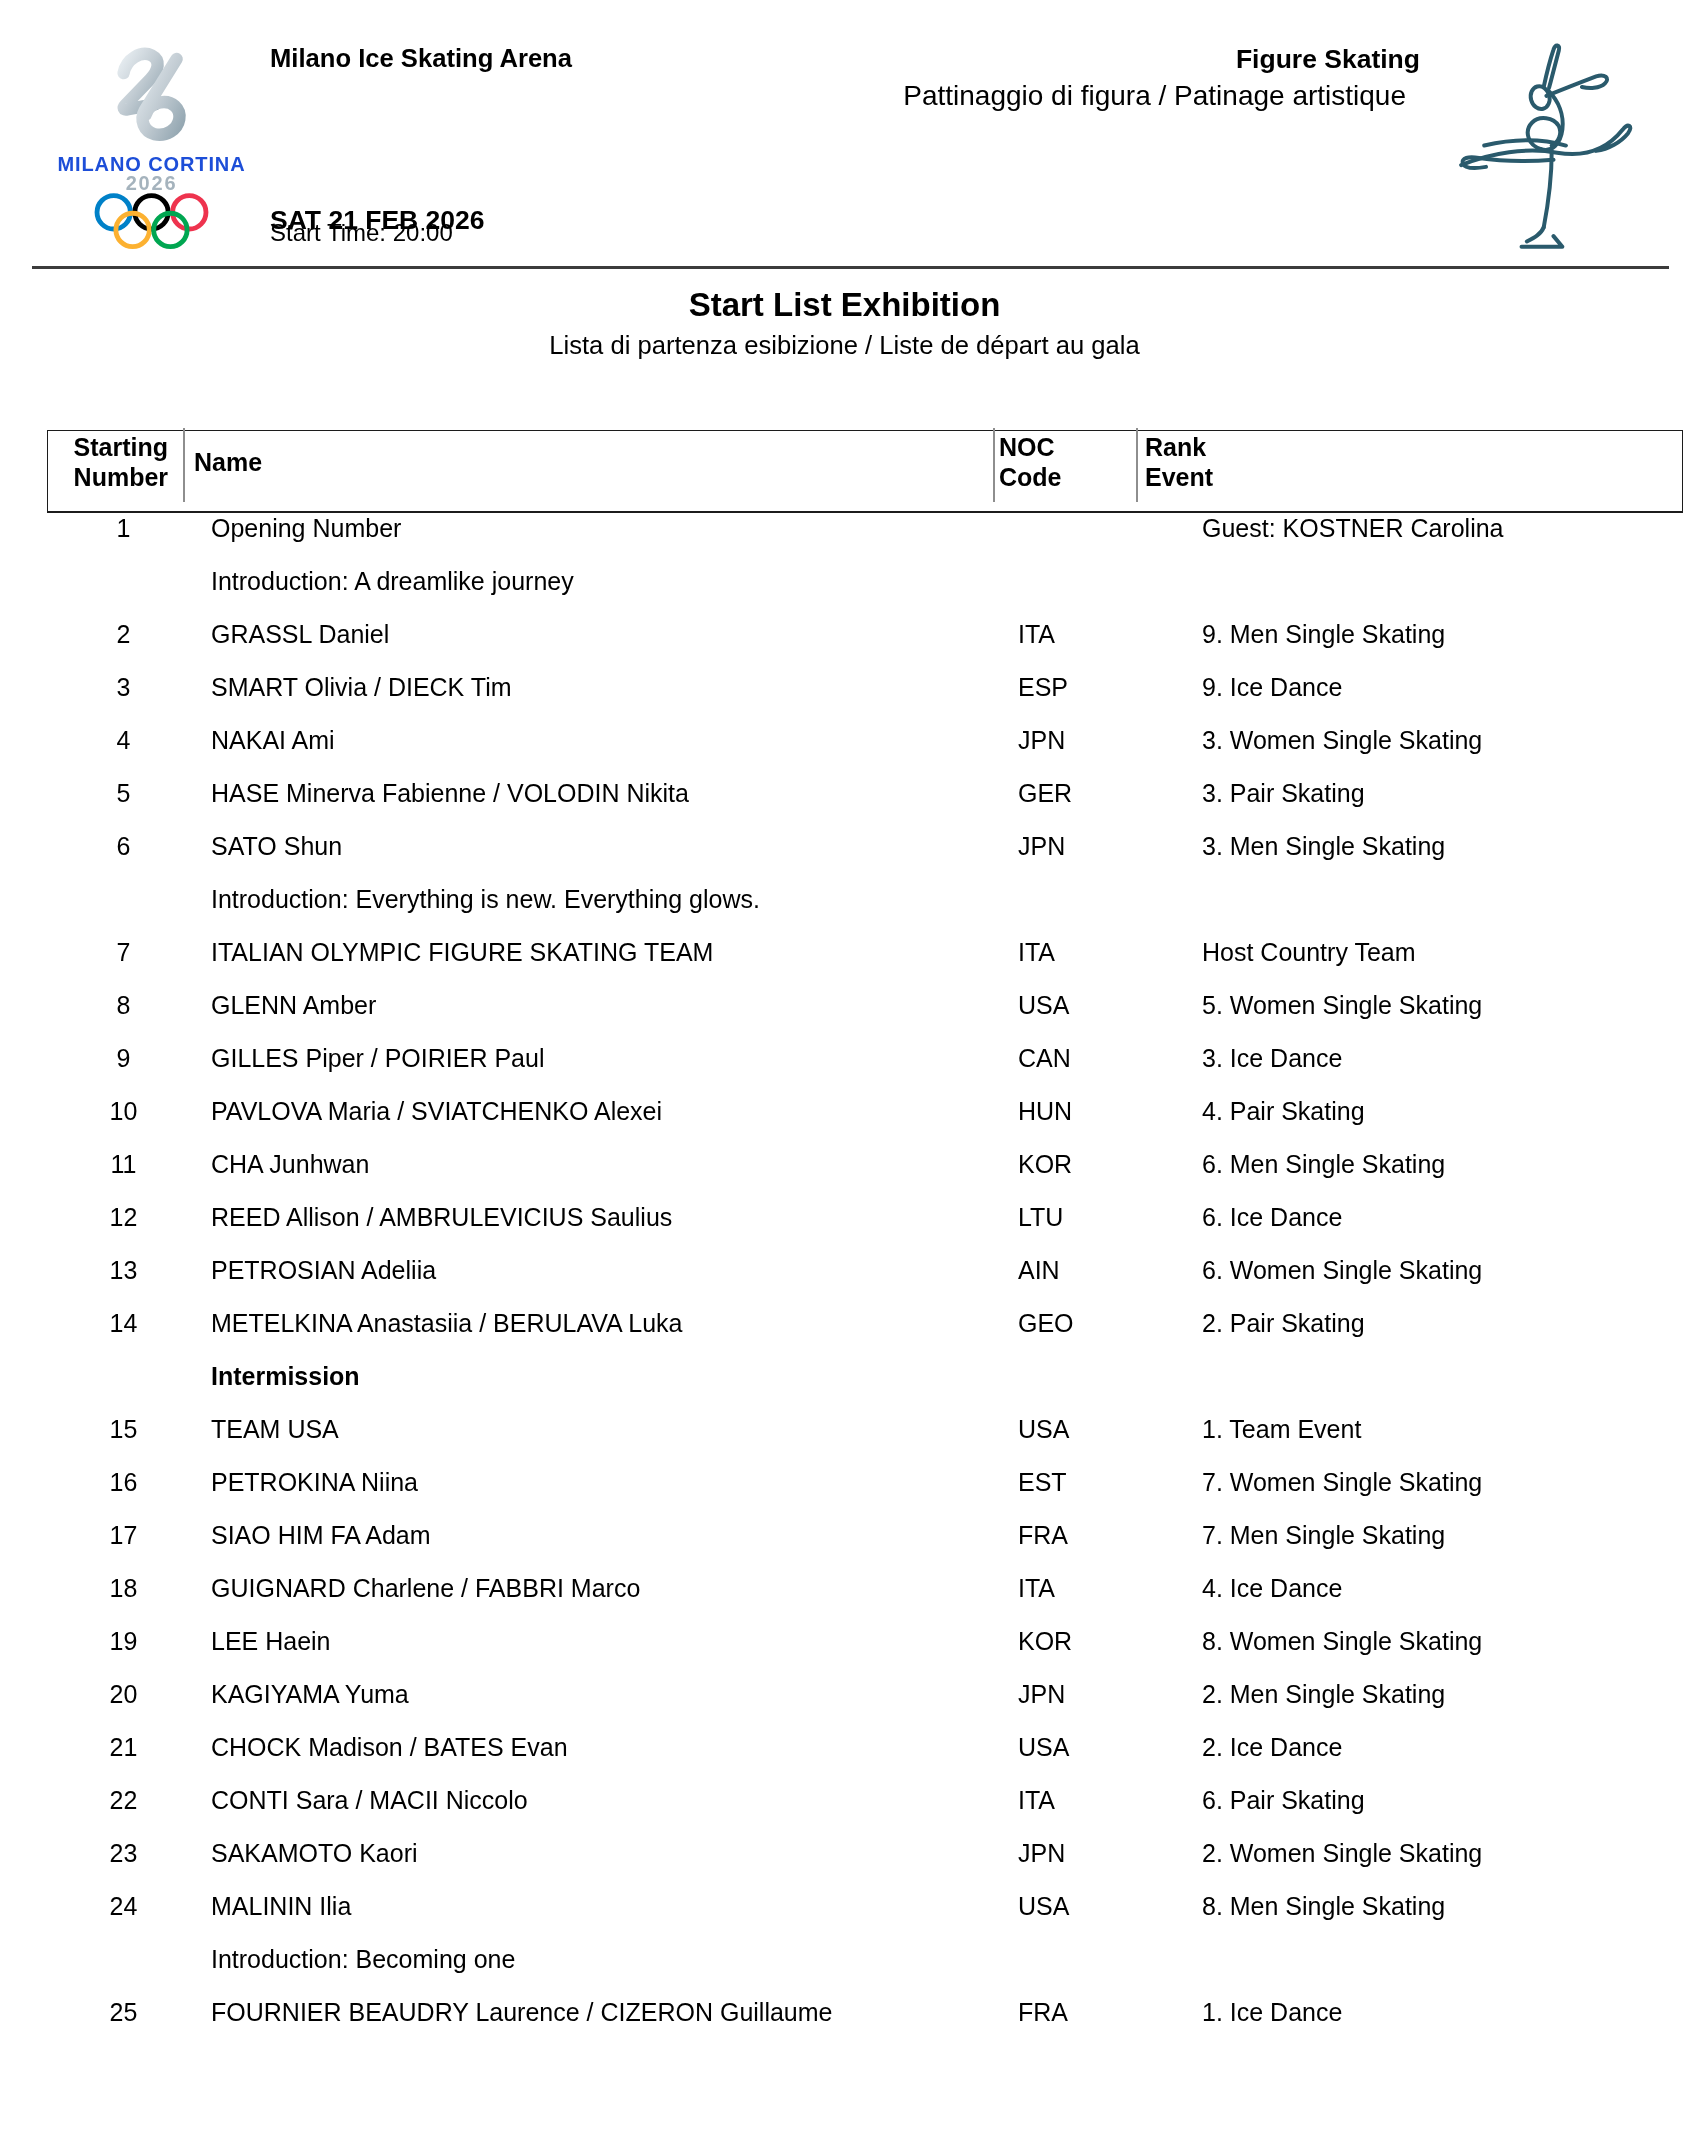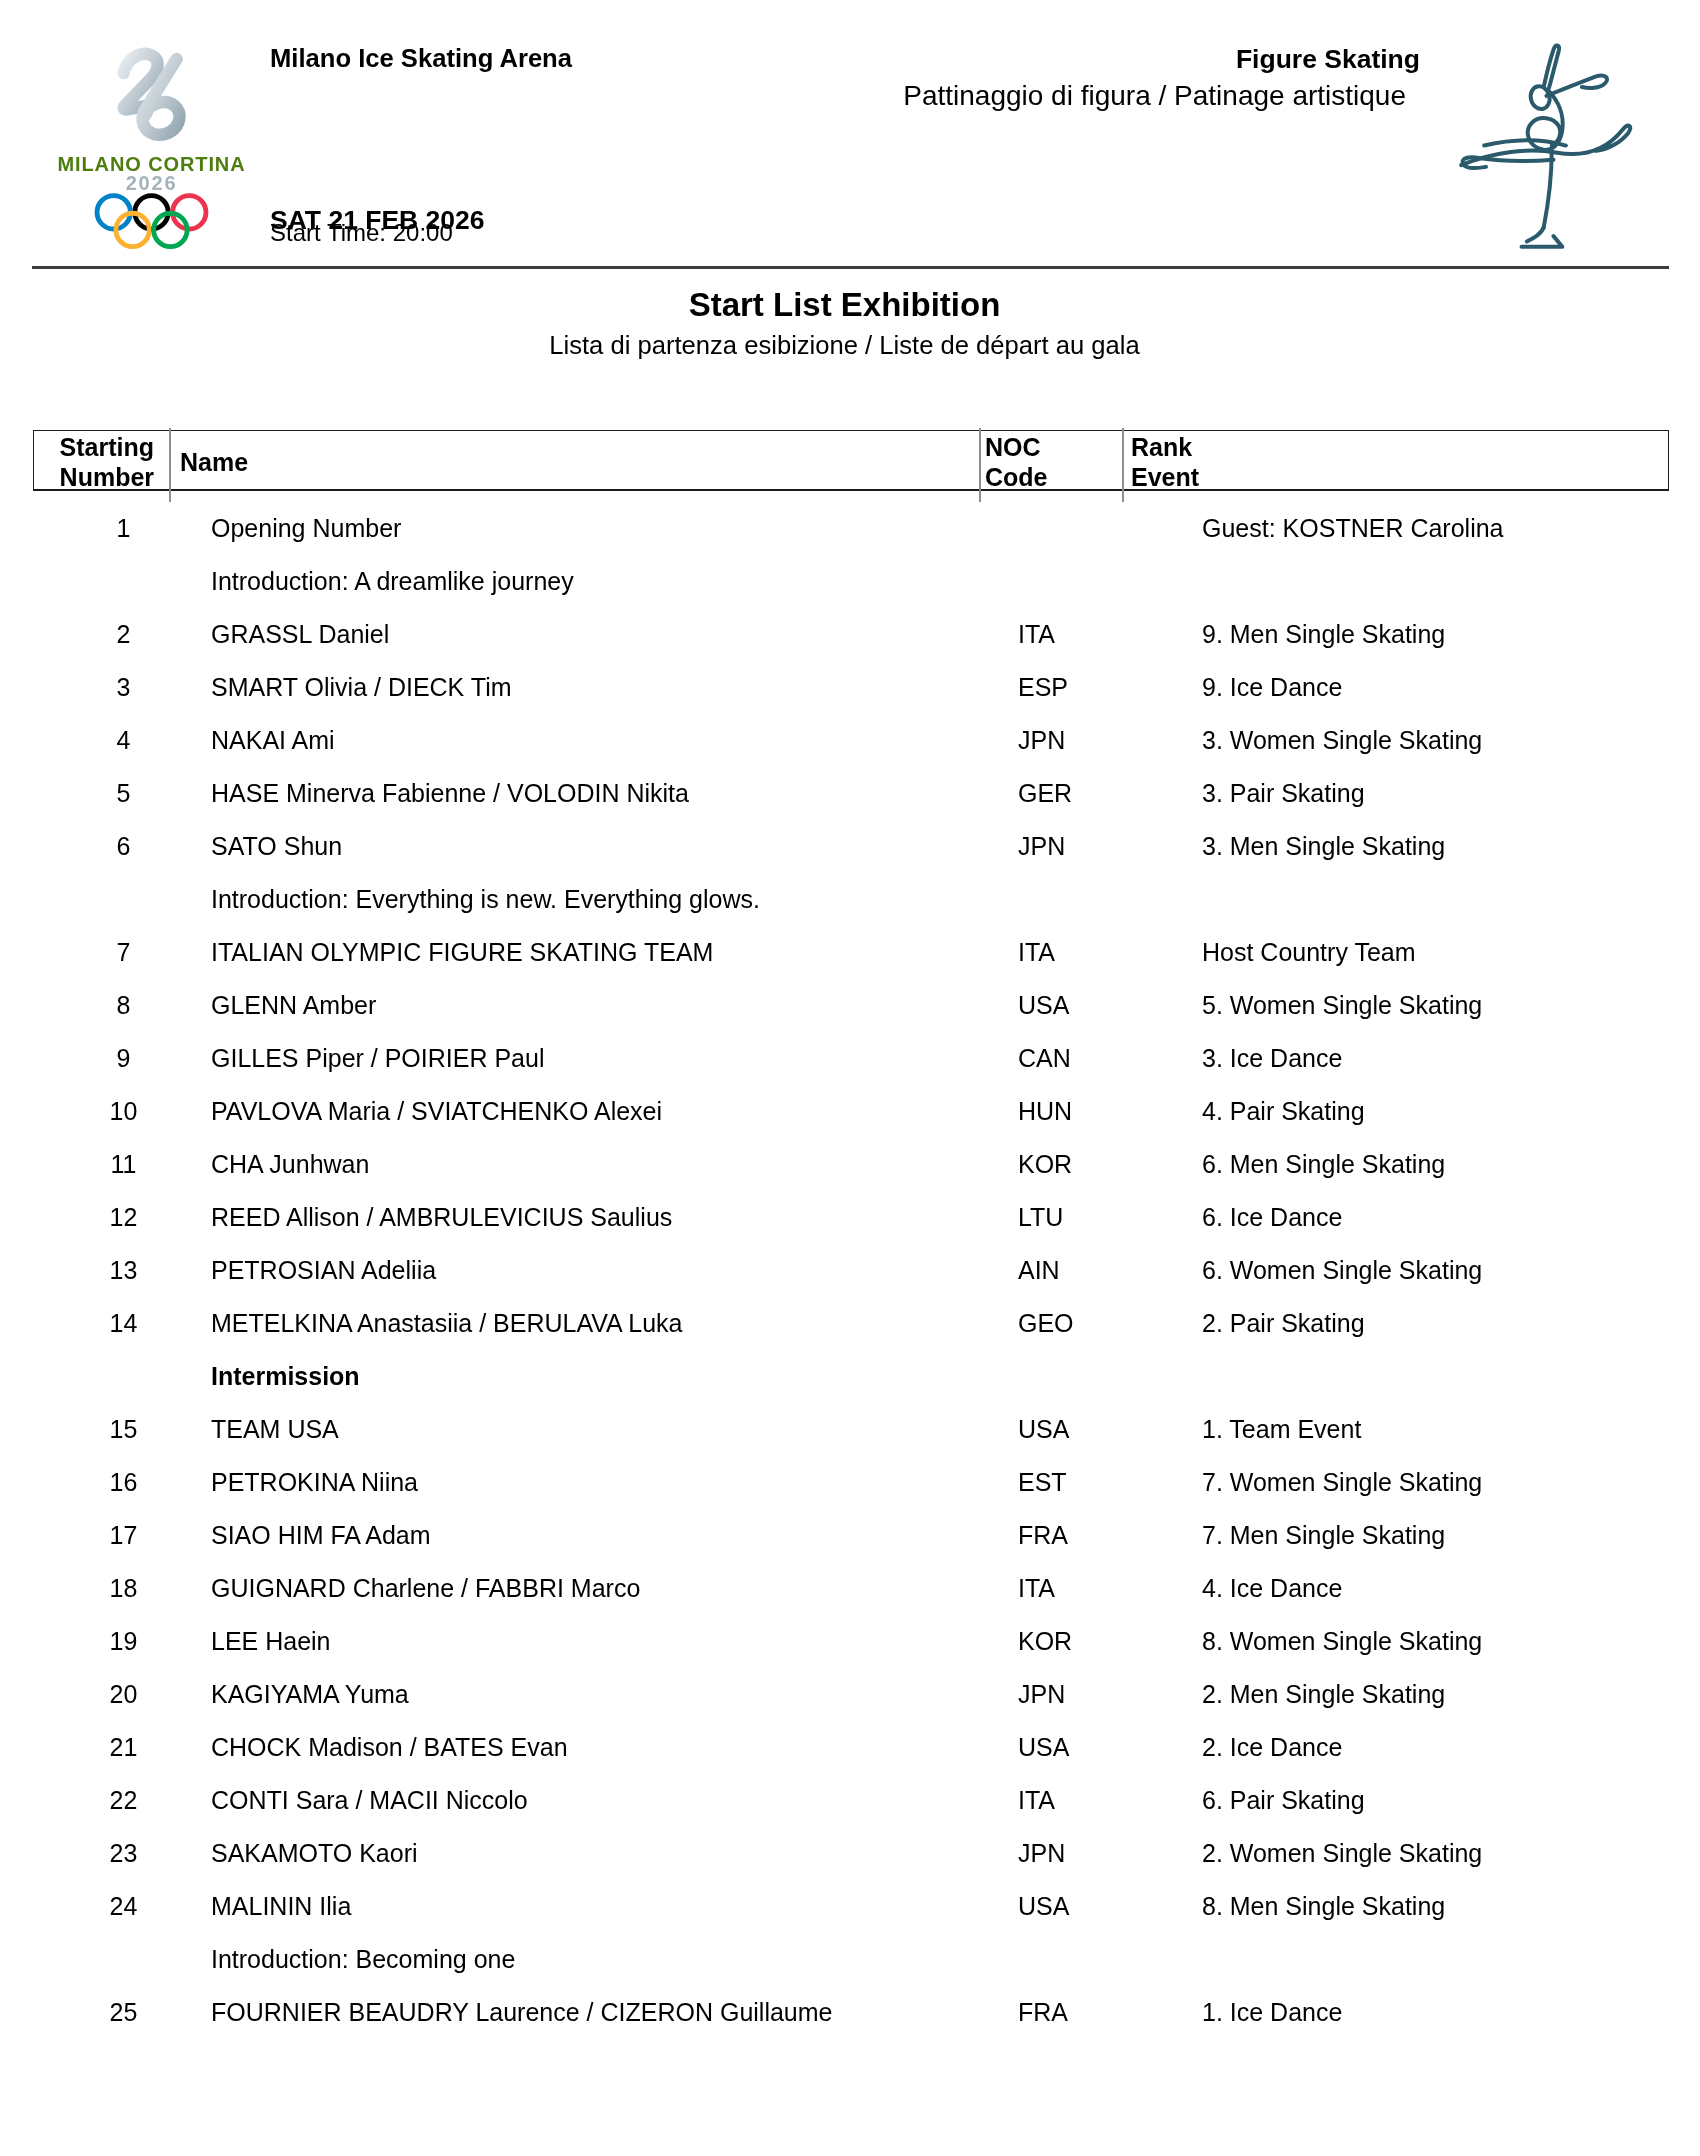--- a/index.html
+++ b/index.html
@@ -12,31 +12,31 @@
   
   .venue{left:270px;top:46px;font-size:25.6px;font-weight:bold;}
   .datebig{left:270px;top:187px;font-size:26.5px;font-weight:bold;margin-top:20px;}
   .starttime{left:270px;top:221px;font-size:24px;}
   .discipline{right:281px;top:46px;font-size:26.5px;font-weight:bold;text-align:right;}
   .discipline-sub{right:295px;top:82px;font-size:28px;text-align:right;}
   .toprule{left:32px;top:266px;width:1637px;height:2.6px;background:#3c3c3c;}
   
   .logo26{left:97px;top:39px;width:115px;height:116px;}
   .wordmark{left:35px;top:154px;width:233px;text-align:center;font-size:20px;
-    font-weight:bold;letter-spacing:0.9px;color:#4d7c0f;}
+    font-weight:bold;letter-spacing:0.9px;color:#1d4ed8;}
   .year{left:35px;top:173px;width:233px;text-align:center;font-size:20px;
     font-weight:bold;letter-spacing:1.8px;color:#a5b3bd;}
   .rings{left:94px;top:193px;width:115px;height:58px;}
   .skater{left:1452px;top:39px;width:187px;height:222px;}
   
   .doc-title{left:0;top:288px;width:1689px;text-align:center;font-size:33px;font-weight:bold;}
   .doc-subtitle{left:0;top:333px;width:1689px;text-align:center;font-size:25.6px;}
   
   .thead{
-    left:33px;top:430px;width:1636px;height:61px;box-sizing:border-box;
+    left:47px;top:430px;width:1636px;height:83px;box-sizing:border-box;
     border:1.8px solid #1c1c1c;border-bottom-width:2.6px;background:#fff;
   }
   .thead .sep{position:absolute;top:-2.6px;width:1.8px;height:74px;background:#8e8e8e;}
   .sep1{left:135px;} .sep2{left:945px;} .sep3{left:1088px;}
   .hcell{position:absolute;top:0;font-size:25px;font-weight:bold;line-height:30px;}
   .hc1{left:25.6px;top:0.9px;}
   .hc2{left:146px;top:16px;}
   .hc3{left:951px;top:0.9px;}
   .hc4{left:1097px;top:0.9px;}
   

